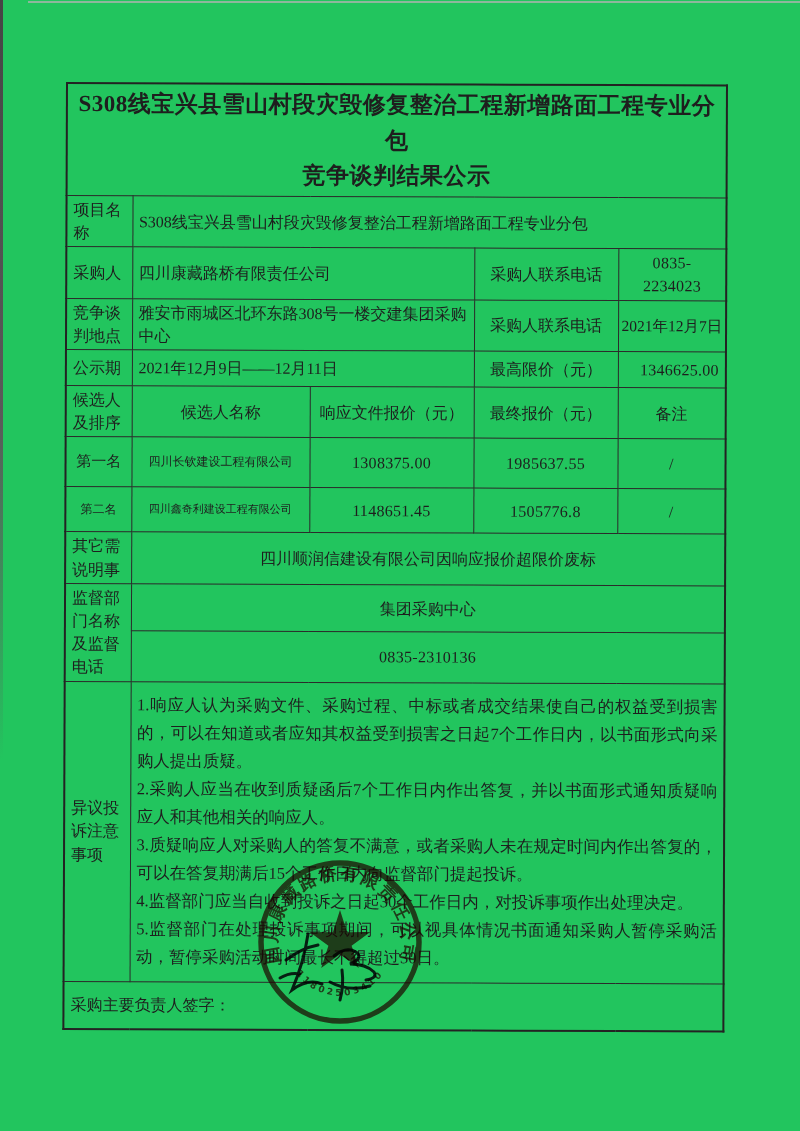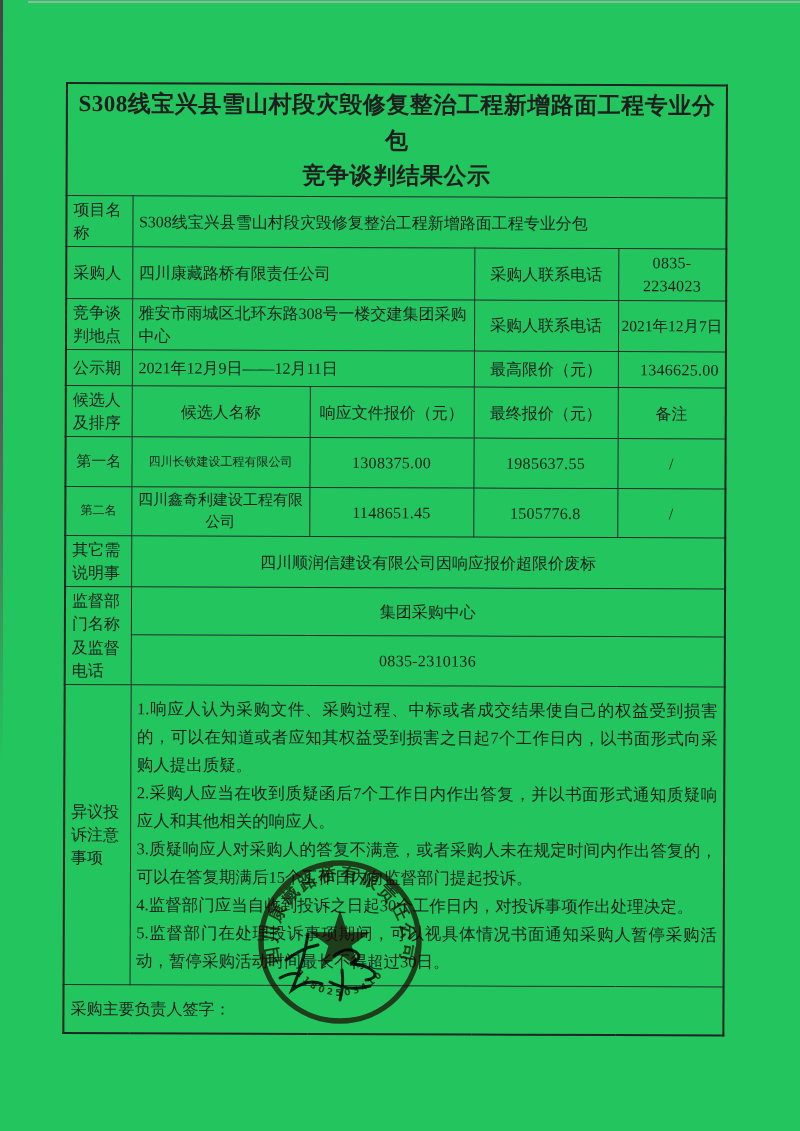--- a/index.html
+++ b/index.html
@@ -116,21 +116,21 @@
       <tr style="height:50px">
         <td class="c" style="font-size:15px">第一名</td>
         <td class="c" style="font-size:12px">四川长钦建设工程有限公司</td>
         <td class="num">1308375.00</td>
         <td class="num">1985637.55</td>
         <td class="c">/</td>
       </tr>
 
       <tr style="height:45px">
         <td class="c" style="font-size:12px">第二名</td>
-        <td class="c" style="font-size:15px">四川鑫奇利建设工程有限公司</td>
+        <td class="c" style="font-size:11px">四川鑫奇利建设工程有限公司</td>
         <td class="num">1148651.45</td>
         <td class="num">1505776.8</td>
         <td class="c">/</td>
       </tr>
 
       <tr style="height:41px">
         <td class="lbl">其它需说明事</td>
         <td colspan="4" class="c">四川顺润信建设有限公司因响应报价超限价废标</td>
       </tr>
 

